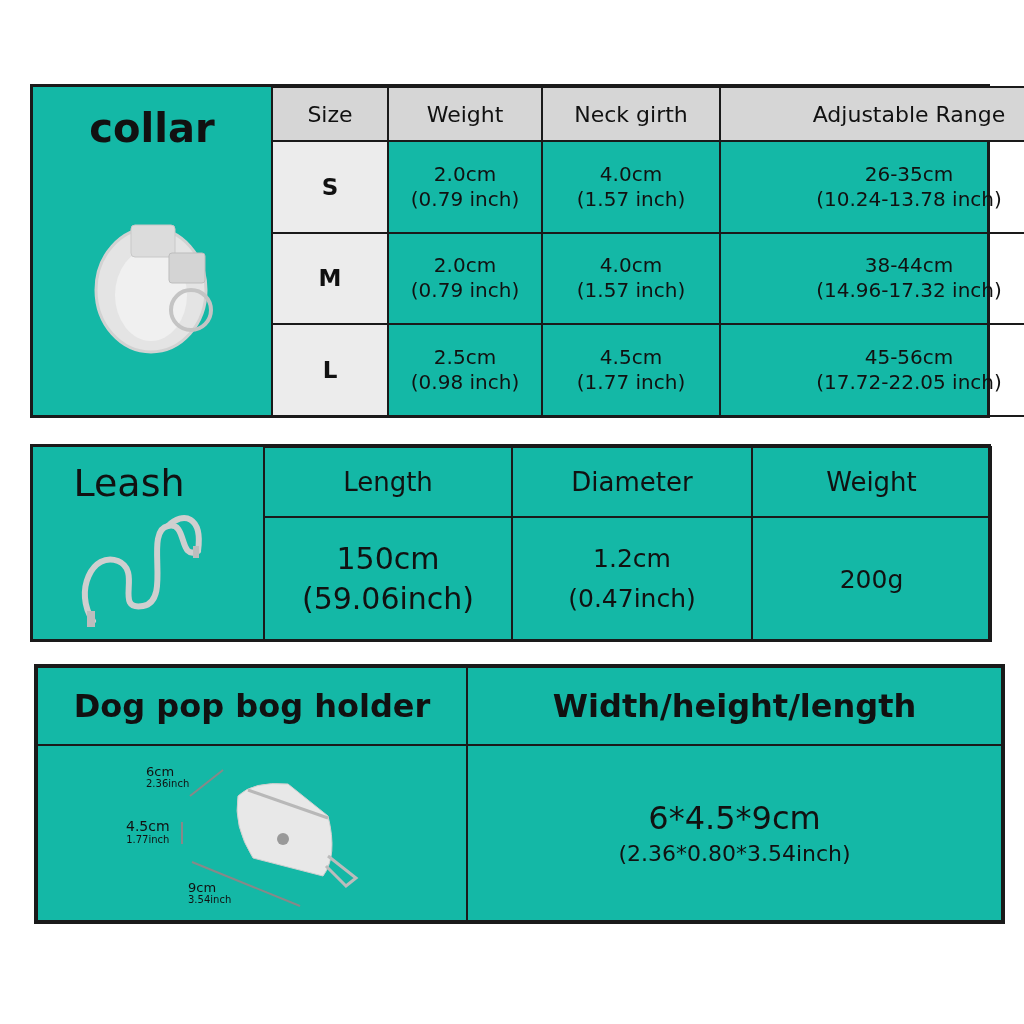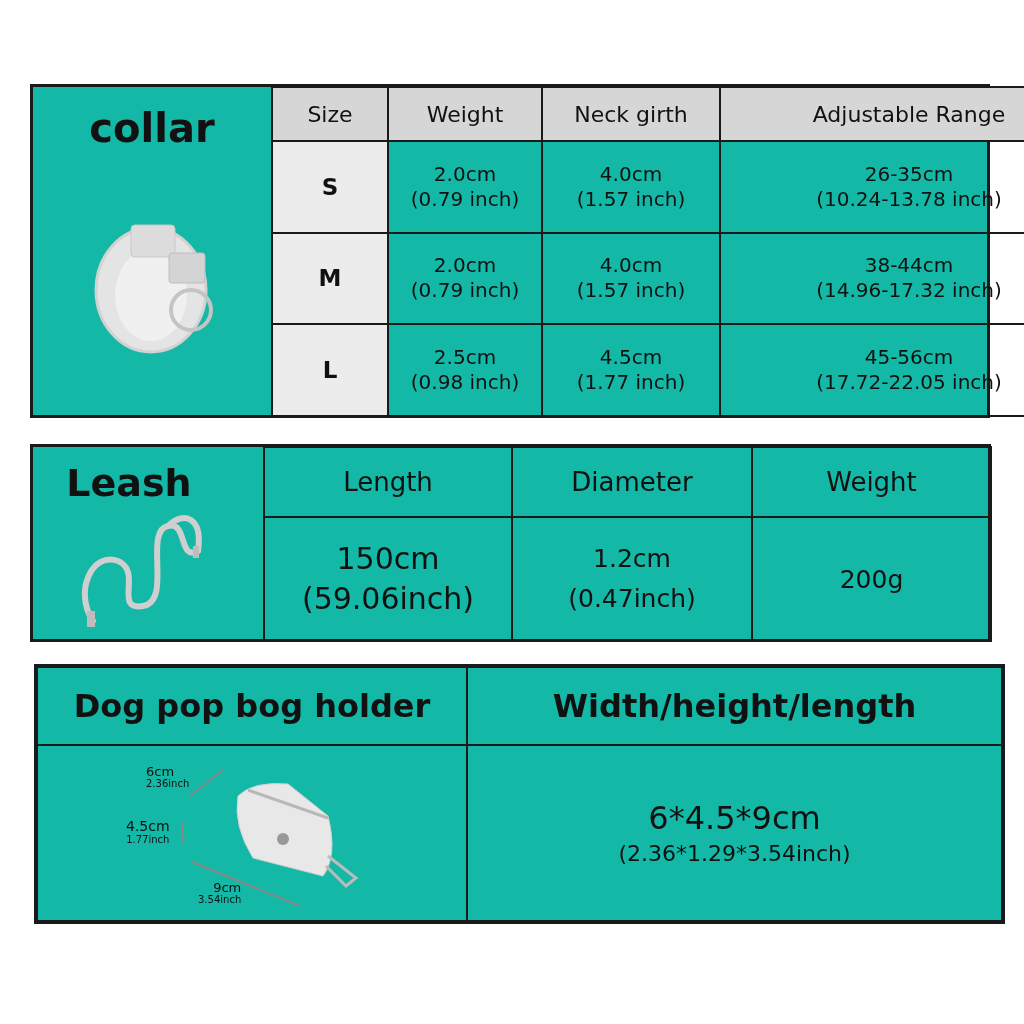--- a/index.html
+++ b/index.html
@@ -80,21 +80,21 @@
       <td class="cell2">
             <div>45-56cm</div>
             <div>(17.72-22.05 inch)</div>
           </td>
     </tr>
   </tbody>
     </table>
 </div>
 
 <div class="box" style="left:30px; top:444px; width:961px; height:198px;">
-  <div class="abs" style="left:0; top:14px; width:192px; text-align:center; font-size:38px; font-weight:bold;">Leash</div>
+  <div class="abs" style="left:0; top:14px; width:192px; text-align:center; font-size:38px; font-weight:normal;">Leash</div>
   <div class="abs" style="left:40px; top:64px; width:160px; height:120px;">
     <svg width="160" height="120" viewBox="0 0 160 120">
       <path d="M20 110 C 0 80, 20 40, 45 50 C 70 60, 40 100, 70 95 C 100 90, 70 20, 95 15 C 115 10, 105 50, 125 40" fill="none" stroke="#cfcfcf" stroke-width="6" stroke-linecap="round"></path>
       <path d="M95 15 C 110 0, 130 5, 125 40" fill="none" stroke="#cfcfcf" stroke-width="6"></path>
       <rect x="14" y="100" width="8" height="16" fill="#bdbdbd"></rect>
       <rect x="120" y="35" width="6" height="12" fill="#bdbdbd"></rect>
     </svg>
   </div>
   <table class="abs" style="left:230px; top:-1px; width:729px; height:196px;">
     <tbody>
@@ -128,34 +128,34 @@
     <tr>
       <td style="position:relative;">
         <div class="abs" style="left:108px; top:20px; text-align:left; line-height:12px;">
           <div style="font-size:13px;">6cm</div>
           <div style="font-size:10px;">2.36inch</div>
         </div>
         <div class="abs" style="left:88px; top:74px; text-align:center; line-height:13px;">
           <div style="font-size:14px;">4.5cm</div>
           <div style="font-size:10px;">1.77inch</div>
         </div>
-        <div class="abs" style="left:160px; top:136px; text-align:right; line-height:12px;">
+        <div class="abs" style="left:150px; top:136px; text-align:left; line-height:12px;">
           <div style="font-size:13px;">9cm</div>
           <div style="font-size:10px;">3.54inch</div>
         </div>
         <svg class="abs" style="left:0; top:0;" width="428" height="176" viewBox="0 0 428 176">
           <line x1="185" y1="24" x2="152" y2="50" stroke="#888" stroke-width="2"></line>
           <line x1="144" y1="76" x2="144" y2="98" stroke="#888" stroke-width="2"></line>
           <line x1="154" y1="116" x2="262" y2="160" stroke="#888" stroke-width="2"></line>
           <path d="M200 50 Q 215 35 250 38 L 290 70 Q 300 110 285 130 L 215 112 Q 195 80 200 50 Z" fill="#e8e8e8" stroke="#d0d0d0"></path>
           <path d="M210 44 L 290 72" stroke="#b8b8b8" stroke-width="3"></path>
           <circle cx="245" cy="93" r="6" fill="#999"></circle>
           <path d="M290 110 L 318 132 L 308 140 L 288 120" fill="none" stroke="#bcbcbc" stroke-width="3"></path>
         </svg>
       </td>
       <td>
         <div style="font-size:32px; line-height:42px;">6*4.5*9cm</div>
-        <div style="font-size:22px; line-height:30px;">(2.36*1.29*3.54inch)</div>
+        <div style="font-size:22px; line-height:30px;">(2.36*0.80*3.54inch)</div>
       </td>
     </tr>
   </tbody>
     </table>
 </div>
 
 </body></html>

